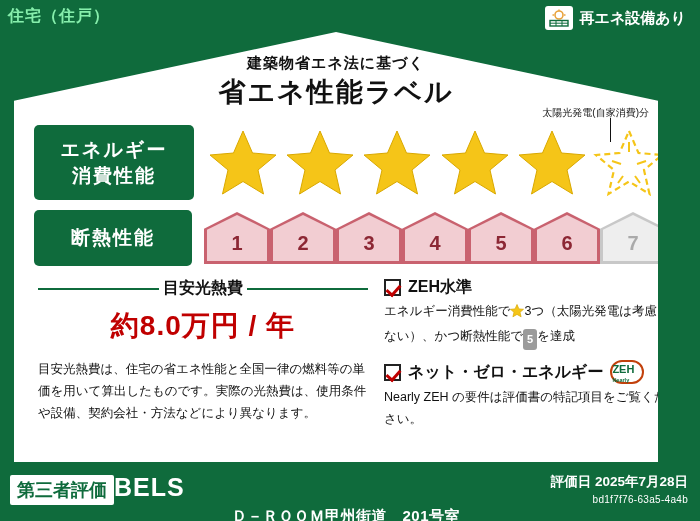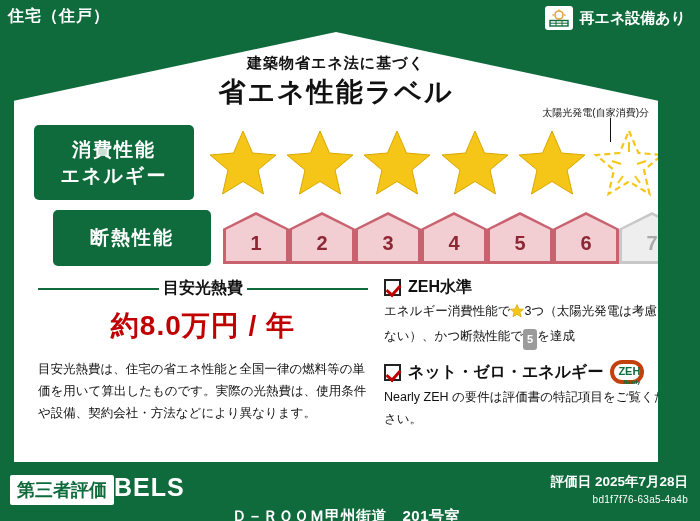--- a/index.html
+++ b/index.html
@@ -10,21 +10,21 @@
     overflow:hidden;
   }
   .label-root {
     position:relative;
     width:700px; height:521px;
     background:#0f6b3c;
   }
   
   .house-tag {
     position:absolute; left:8px; top:6px;
-    color:#ffffff; font-size:16px; font-weight:bold;
+    color:#86efac; font-size:16px; font-weight:bold;
     letter-spacing:1px;
   }
   
   .solar-tag {
     position:absolute; right:14px; top:6px;
     display:flex; align-items:center; gap:7px;
     color:#ffffff; font-size:15px; font-weight:bold;
   }
   .solar-icon {
     width:28px; height:24px; background:#ffffff; border-radius:3px;
@@ -51,21 +51,21 @@
     letter-spacing:2px;
   }
 
   
   .row-energy {
     position:absolute; left:20px; top:93px; width:632px; height:75px;
     display:flex; align-items:stretch;
   }
   .row-ins {
     position:absolute; left:20px; top:178px; width:632px; height:56px;
-    display:flex; align-items:stretch;margin-left:19px;
+    display:flex; align-items:stretch;
   }
   .row-label {
     background:#0f6b3c; color:#fff; border-radius:5px;
     display:flex; flex-direction:column; align-items:center; justify-content:center;
     font-weight:bold; letter-spacing:2px;
   }
   .row-energy .row-label { width:160px; font-size:19px; line-height:1.35; }
   .row-ins .row-label { width:160px; font-size:19px; }
   .row-cells { flex:1; display:flex; align-items:center; justify-content:space-between; padding-left:12px; }
 
@@ -134,22 +134,22 @@
   }
   .zeh-text { font-size:12.5px; line-height:1.75; color:#111; margin-top:3px; }
   .mini-star { display:inline-block; vertical-align:-3px; }
   .mini-badge {
     display:inline-block; vertical-align:-3px;
     background:#9b9b9b; color:#fff; font-size:11px; font-weight:bold;
     border-radius:3px; padding:1px 4px;
   }
   .zeh-logo {
     display:inline-block; vertical-align:-7px;
-    width:34px; height:24px; border:4px solid #c2410c; border-radius:12px;
-    color:#0f6b3c; font-size:11px; font-weight:bold; text-align:right;
+    width:34px; height:24px; border:2px solid #c2410c; border-radius:12px;
+    color:#0f6b3c; font-size:11px; font-weight:bold; text-align:left;
     line-height:11px; padding-top:2px;
   }
   .zeh-logo small { display:block; font-size:5.5px; letter-spacing:0; }
 
   
   .bottom {
     position:absolute; left:0; bottom:0; width:700px; height:56px;
     color:#ffffff;
   }
   .bels {
@@ -198,22 +198,22 @@
     <div class="panel-inner">
 
       <div class="title-small">建築物省エネ法に基づく</div>
       <div class="title-big">省エネ性能ラベル</div>
 
       <div class="solar-note">太陽光発電(自家消費)分</div>
       <div class="solar-leader"></div>
 
       <div class="row-energy">
         <div class="row-label">
+          <span>エネルギー</span>
           <span>消費性能</span>
-          <span>エネルギー</span>
         </div>
         <div class="row-cells">
           <span class="star">
             <svg width="74" height="70" viewBox="0 0 74 70">
                 <polygon points="37,3 46.5,25 70,27 52,42 57.5,66 37,53.5 16.5,66 22,42 4,27 27.5,25" fill="#f5c518" stroke="#d9a800" stroke-width="1"></polygon>
               </svg>
           </span>
           <span class="star">
             <svg width="74" height="70" viewBox="0 0 74 70">
                 <polygon points="37,3 46.5,25 70,27 52,42 57.5,66 37,53.5 16.5,66 22,42 4,27 27.5,25" fill="#f5c518" stroke="#d9a800" stroke-width="1"></polygon>

